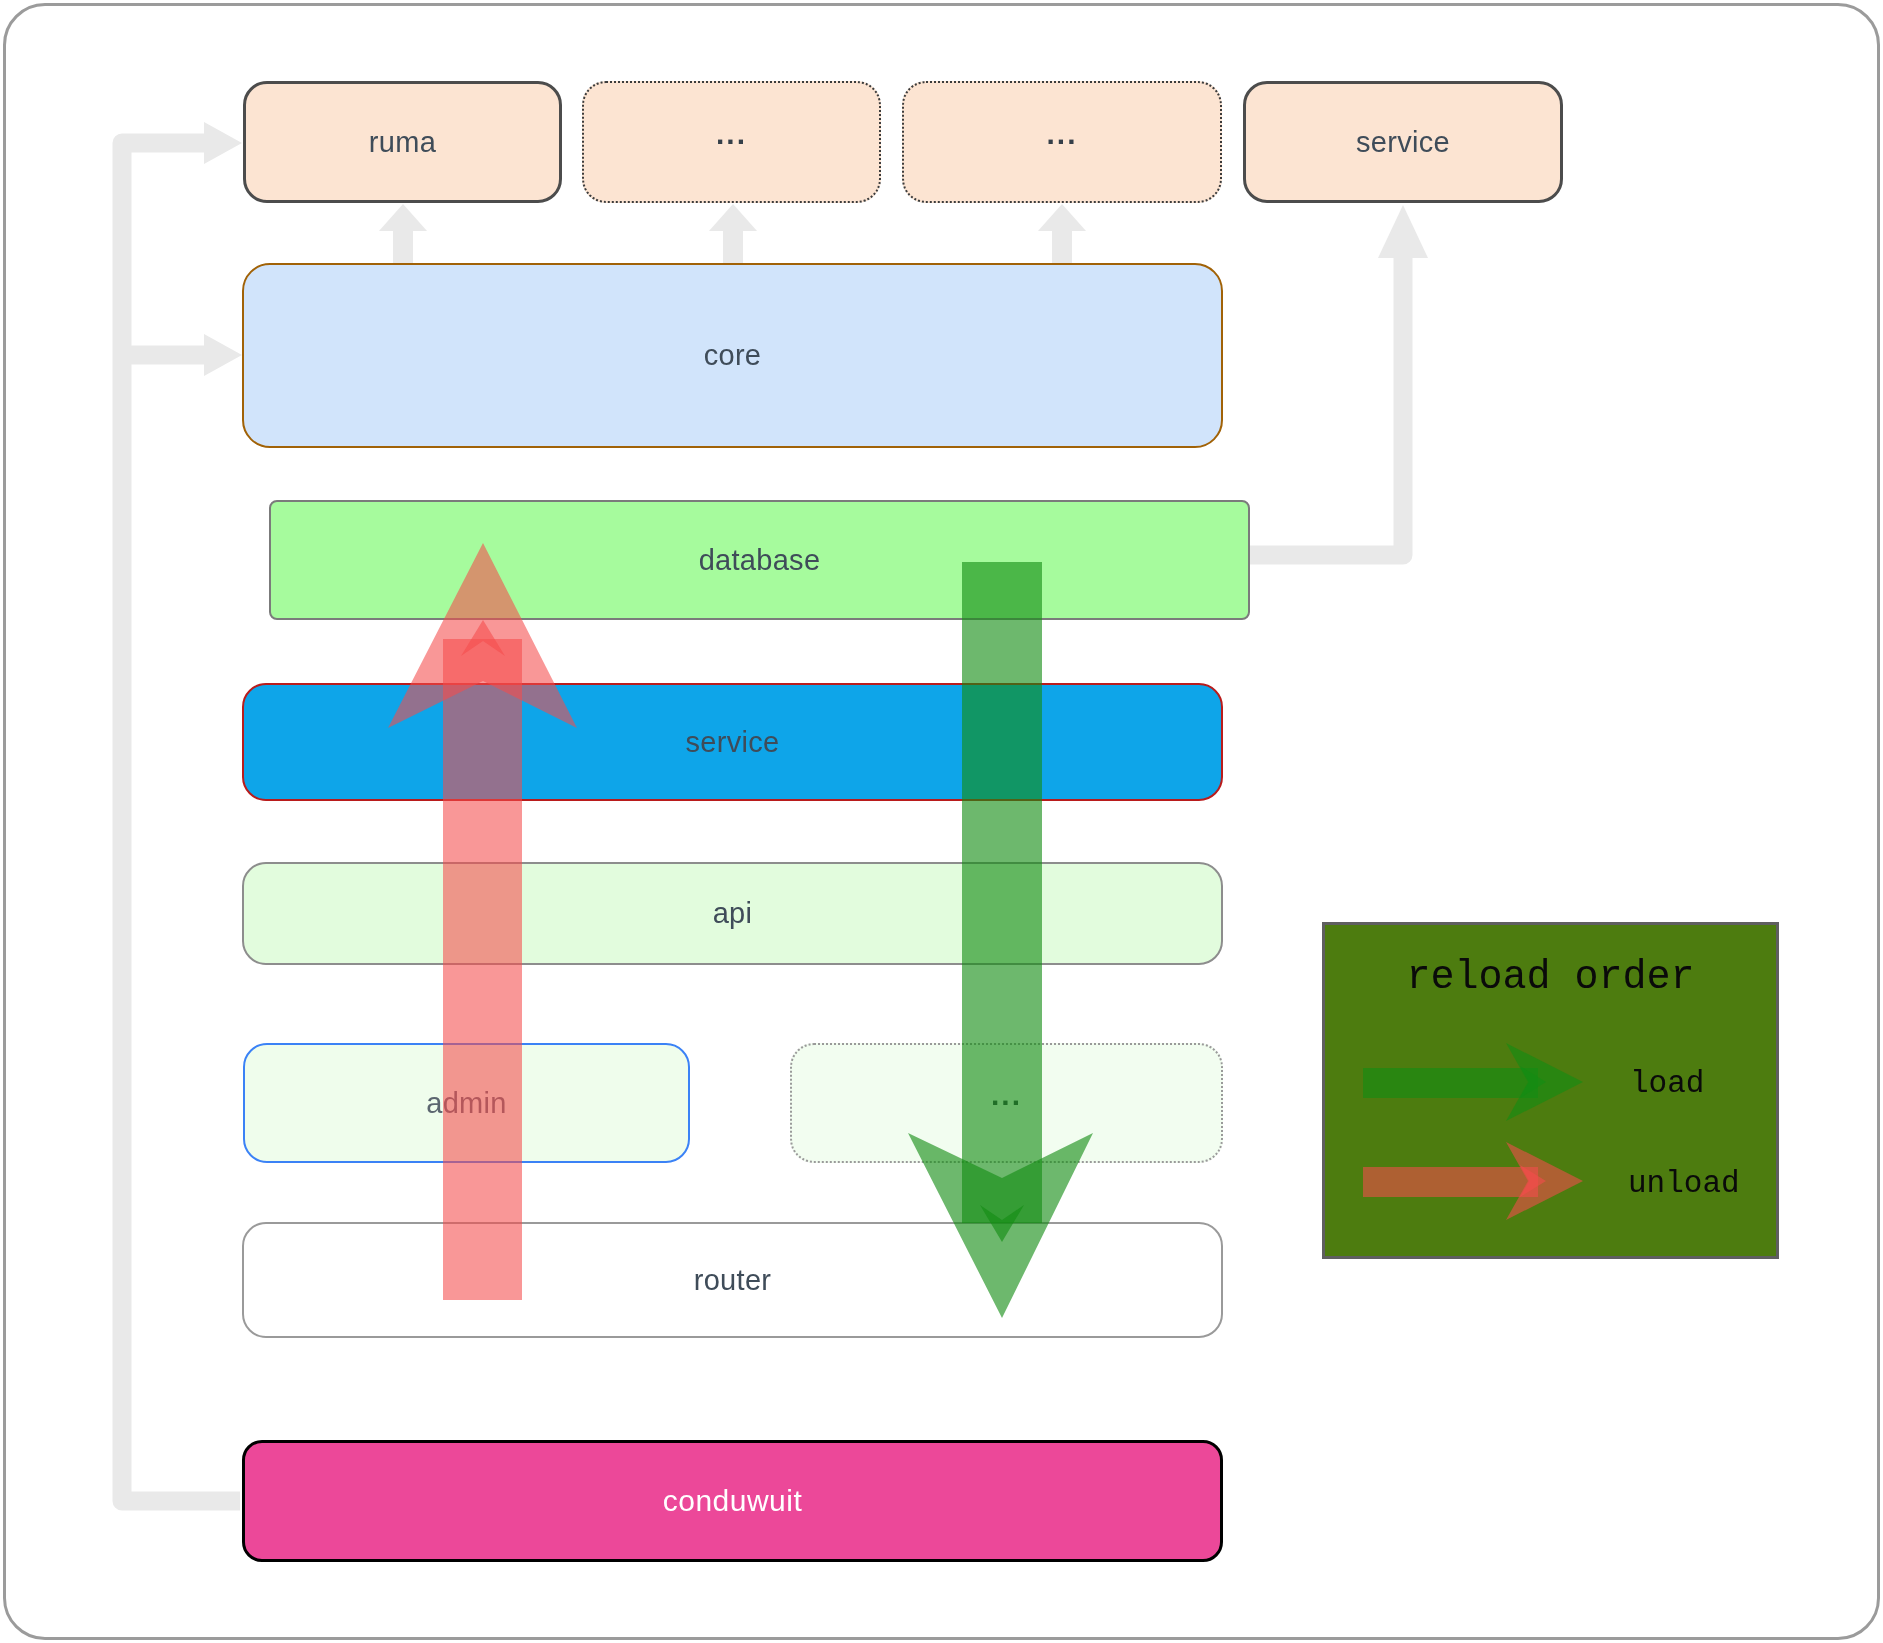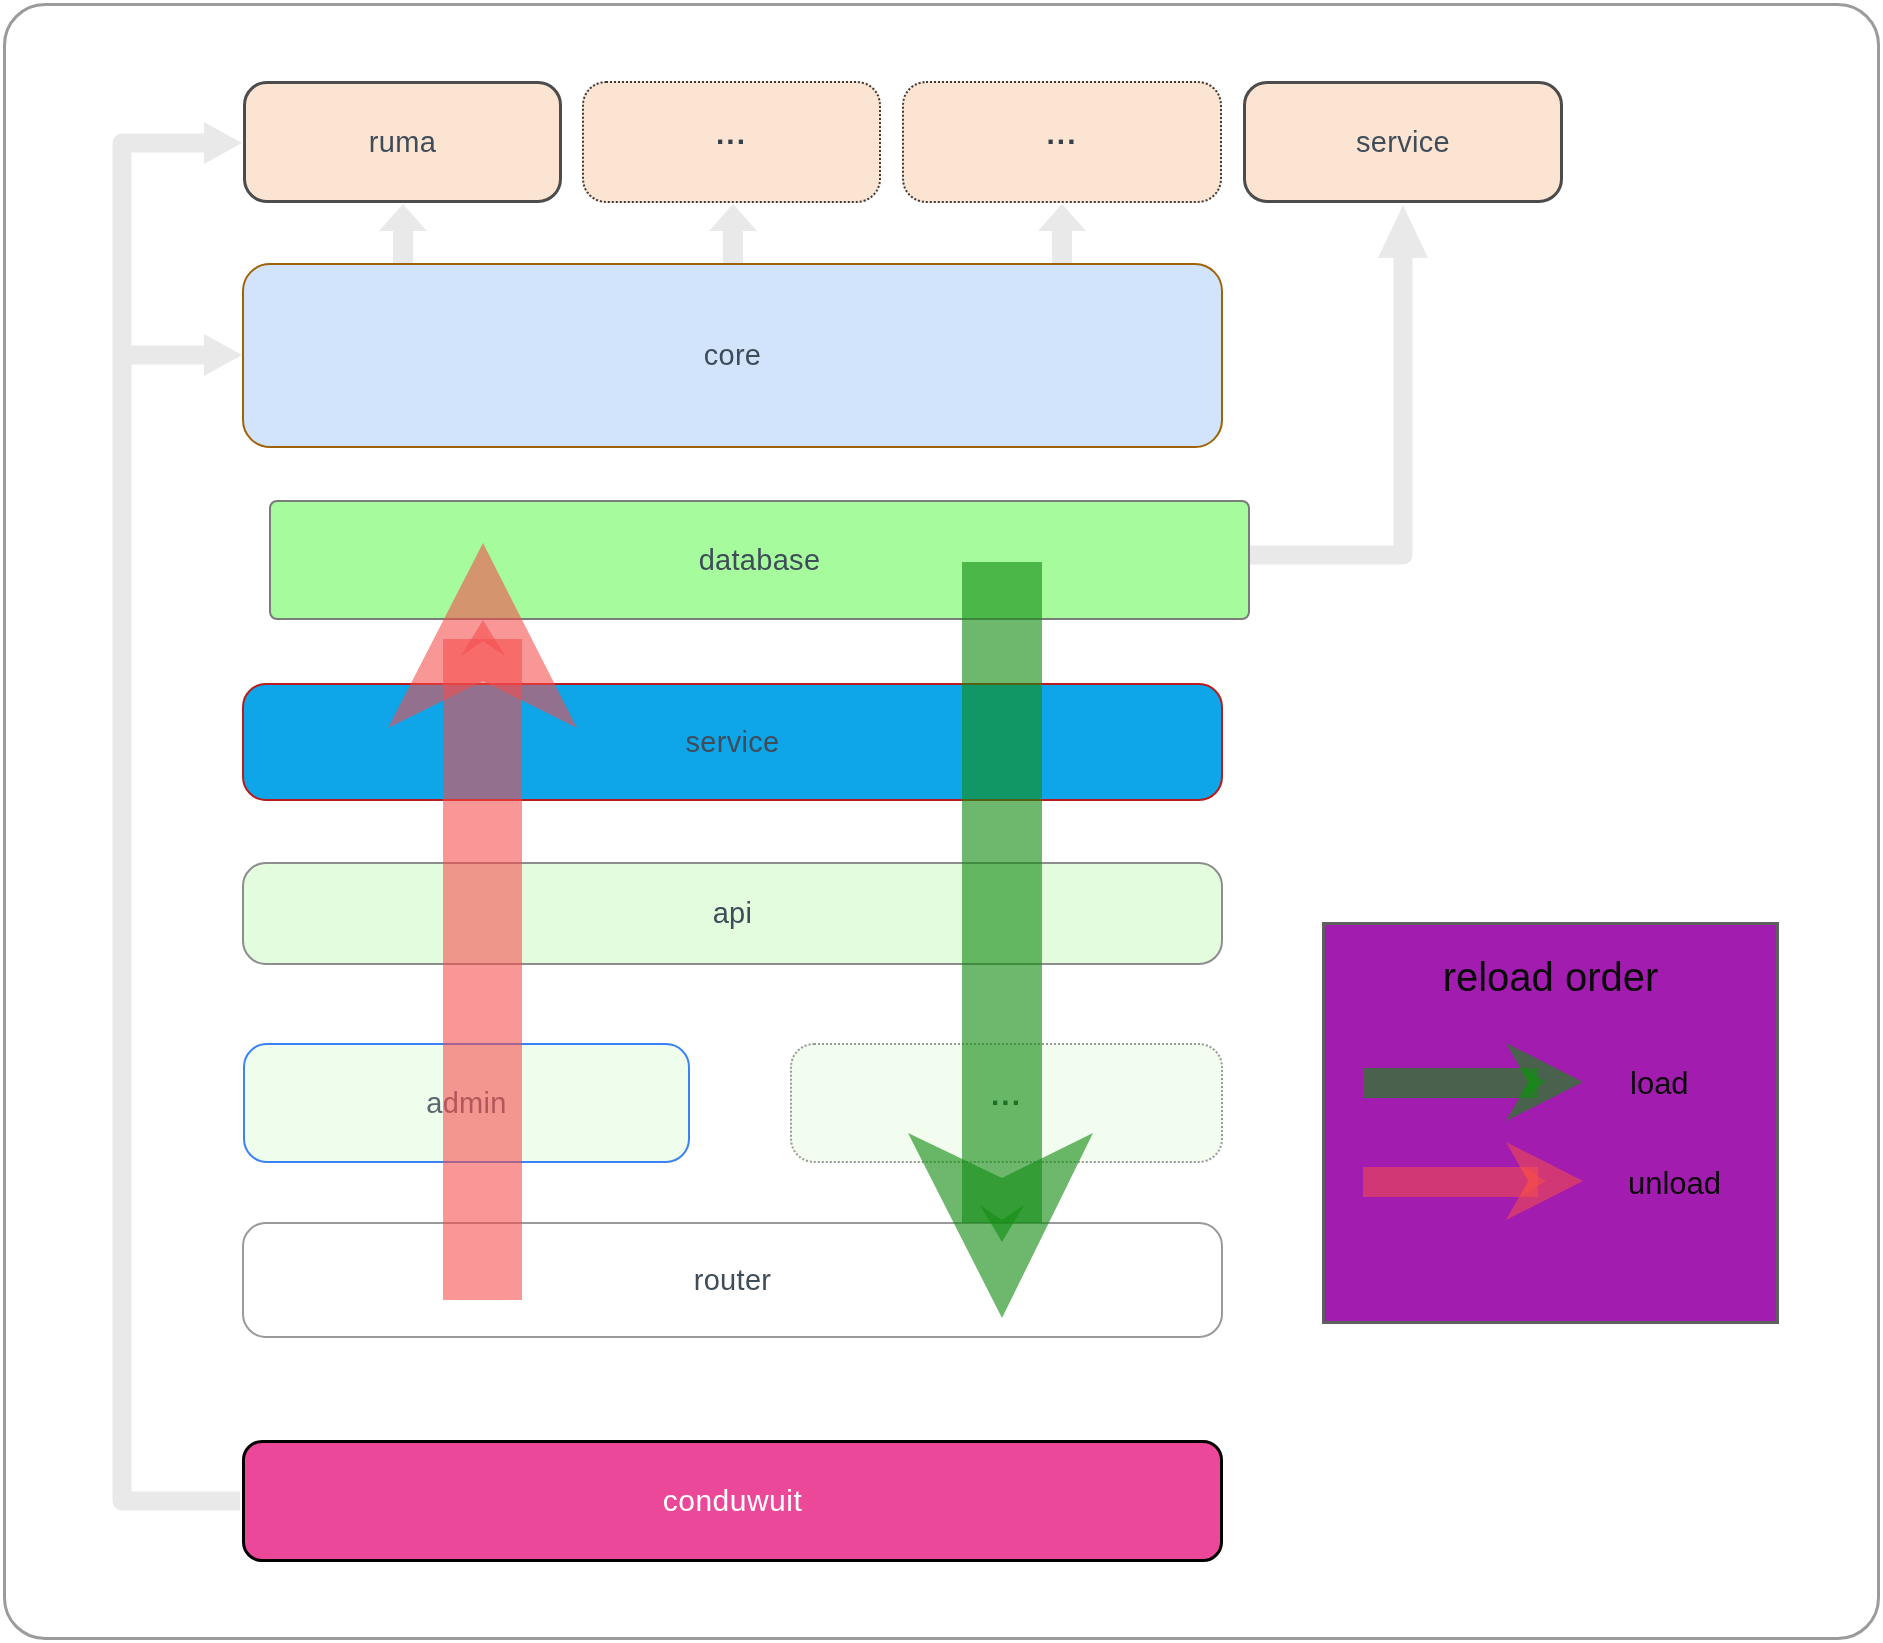--- a/index.html
+++ b/index.html
@@ -25,22 +25,22 @@
   #node-database{background:#a6fb9d;border:2px solid #7b7b7b;border-radius:8px;margin-left:27px;}
   #node-service{background:#0ea5e9;border:2px solid #b91c1c;border-radius:24px;}
   #node-api{background:#e2fcdd;border:2px solid #8d8d8d;border-radius:24px;}
   #node-admin{background:#effdec;border:2px solid #3b82f6;border-radius:24px;color:#5c6670;}
   #node-ellipsis-mid{background:#f2fdf0;border:2px dotted #9a9a9a;border-radius:24px;}
   #node-router{background:#ffffff;border:2px solid #9a9a9a;border-radius:24px;}
   #node-conduwuit{background:#ec4899;border:3px solid #000000;border-radius:20px;
     color:#ffffff;font-weight:500;font-size:30px;letter-spacing:0.5px;}
   #overlay-layer{z-index:3;}
   .legend{
-    position:absolute;left:1322px;top:922px;width:457px;height:402px;
-    background:#a21caf;border:3px solid #5f5f5f;box-sizing:border-box;z-index:2;
+    position:absolute;left:1322px;top:922px;width:457px;height:337px;
+    background:#4d7c0f;border:3px solid #5f5f5f;box-sizing:border-box;z-index:2;font-family:Liberation Mono, monospace;
   }
   .legend-title{
     text-align:center;margin-top:30px;font-size:40px;color:#0a0a0a;
   }
   .legend-label{
     position:absolute;font-size:31px;color:#0a0a0a;line-height:36px;
   }
   #legend-label-load{left:305px;top:141px;}
   #legend-label-unload{left:303px;top:241px;}
 </style>

